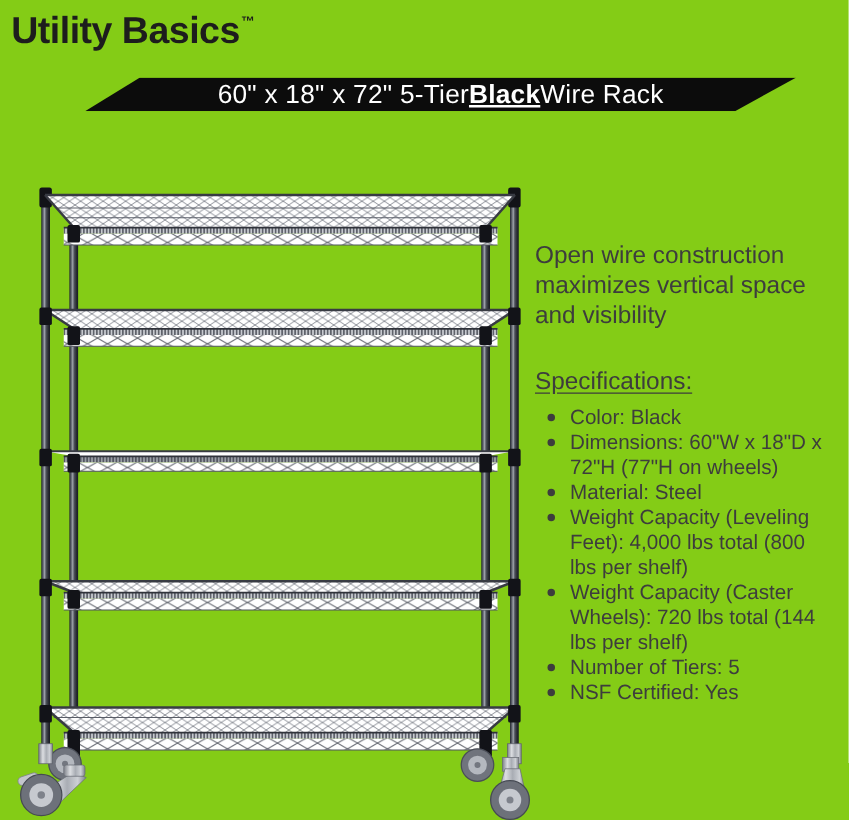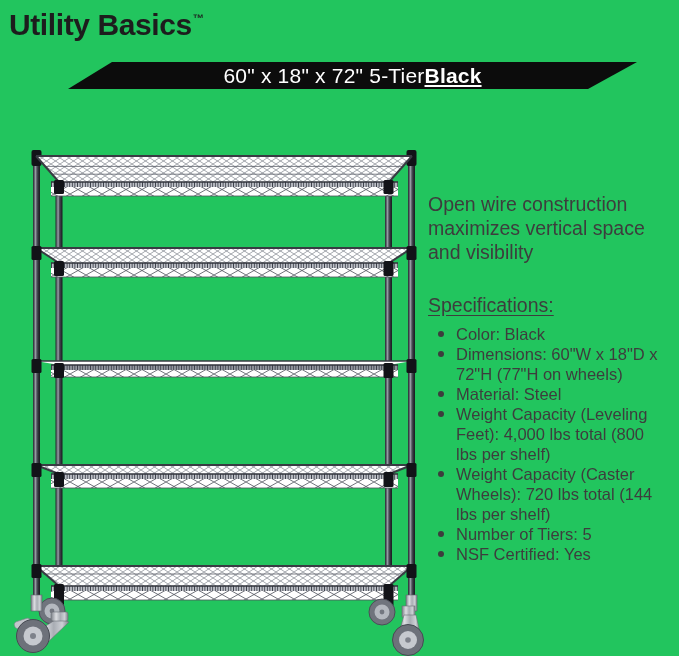--- a/index.html
+++ b/index.html
@@ -1,17 +1,17 @@
 <!DOCTYPE html>
 <html><head>
 <meta charset="utf-8">
 <style>
   html,body{margin:0;padding:0;background:#ffffff;}
   .canvas{
-    position:relative;width:679px;height:656px;background:#22c55e;overflow:hidden;
+    position:relative;width:679px;height:656px;background:#84cc16;overflow:hidden;
     font-family:"Liberation Sans",sans-serif;
   }
   
   .logo{
     position:absolute;left:9px;top:8px;
     font-size:30px;font-weight:600;color:#1d1d1d;letter-spacing:-0.4px;
     white-space:nowrap;
   }
   .logo .tm{font-size:11px;font-weight:600;position:relative;top:-13px;margin-left:1px;}
   
@@ -49,20 +49,21 @@
 
 <div class="canvas">
 
   <div class="logo">
     <span>Utility Basics</span><span class="tm">™</span>
   </div>
 
   <div class="banner">
     <span>60" x 18" x 72" 5-Tier </span>
     <span class="bold">Black</span>
+    <span> Wire Rack</span>
   </div>
 
   <div class="rack-wrap">
     <svg width="430" height="516" viewBox="0 0 430 516">
       <defs>
         <linearGradient id="gpost" x1="0" y1="0" x2="1" y2="0">
           <stop offset="0" stop-color="#23262c"></stop>
           <stop offset="0.18" stop-color="#565b64"></stop>
           <stop offset="0.38" stop-color="#9ca1a9"></stop>
           <stop offset="0.55" stop-color="#4e525b"></stop>

